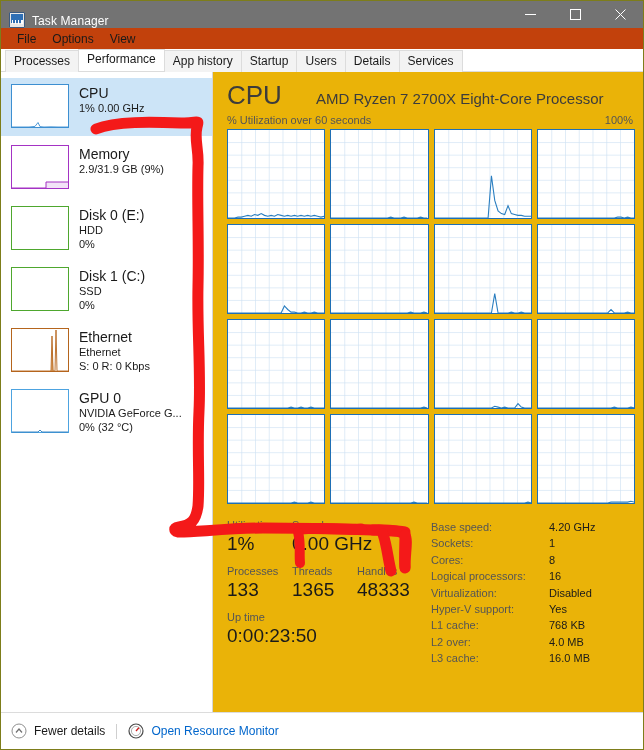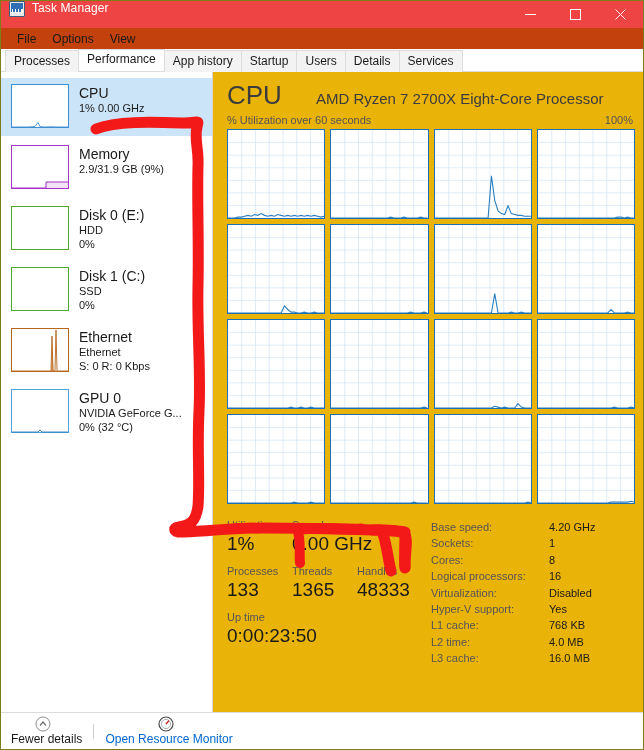--- a/index.html
+++ b/index.html
@@ -13,23 +13,23 @@
     position: relative;
     width: 644px; height: 750px;
     background: #ffffff;
     border: 1px solid #7d7d1a;
     overflow: hidden;
   }
 
   
   .titlebar {
     height: 27px;
-    background: #ef4444;
-    display: flex;
-    align-items: flex-start;
+    background: #737373;
+    display: flex;
+    align-items: flex-end;
     position: relative;
   }
   .title-icon {
     width: 16px; height: 16px;
     margin-left: 8px; margin-right: 7px;
     position: relative;
     background: #e8e8e8;
     border: 1px solid #3b5a80;
     border-radius: 1px;
   }
@@ -203,21 +203,21 @@
   .footer {
     position: absolute;
     left: 0; right: 0; bottom: 0;
     height: 37px;
     border-top: 1px solid #dcdcdc;
     display: flex;
     align-items: center;
     padding-left: 10px;
     background: #ffffff;
   }
-  .footer-item { display: flex; align-items: center; font-size: 12px; color: #1a1a1a; flex-direction: column; }
+  .footer-item { display: flex; align-items: center; font-size: 12px; color: #1a1a1a; }
   .footer-sep { width: 1px; height: 15px; background: #cfcfcf; margin: 0 11px; }
   .f-icon { margin-right: 7px; display: flex; }
   .link { color: #0066cc; }
 
   
   .annot {
     position: absolute;
     left: 0; top: 0;
     width: 644px; height: 750px;
     pointer-events: none;
@@ -700,21 +700,21 @@
             </div>
             <div class="spec">
               <div class="spec-label">Hyper-V support:</div>
               <div class="spec-value">Yes</div>
             </div>
             <div class="spec">
               <div class="spec-label">L1 cache:</div>
               <div class="spec-value">768 KB</div>
             </div>
             <div class="spec">
-              <div class="spec-label">L2 time:</div>
+              <div class="spec-label">L2 over:</div>
               <div class="spec-value">4.0 MB</div>
             </div>
             <div class="spec">
               <div class="spec-label">L3 cache:</div>
               <div class="spec-value">16.0 MB</div>
             </div>
           </div>
       </div>
 
     </div>

